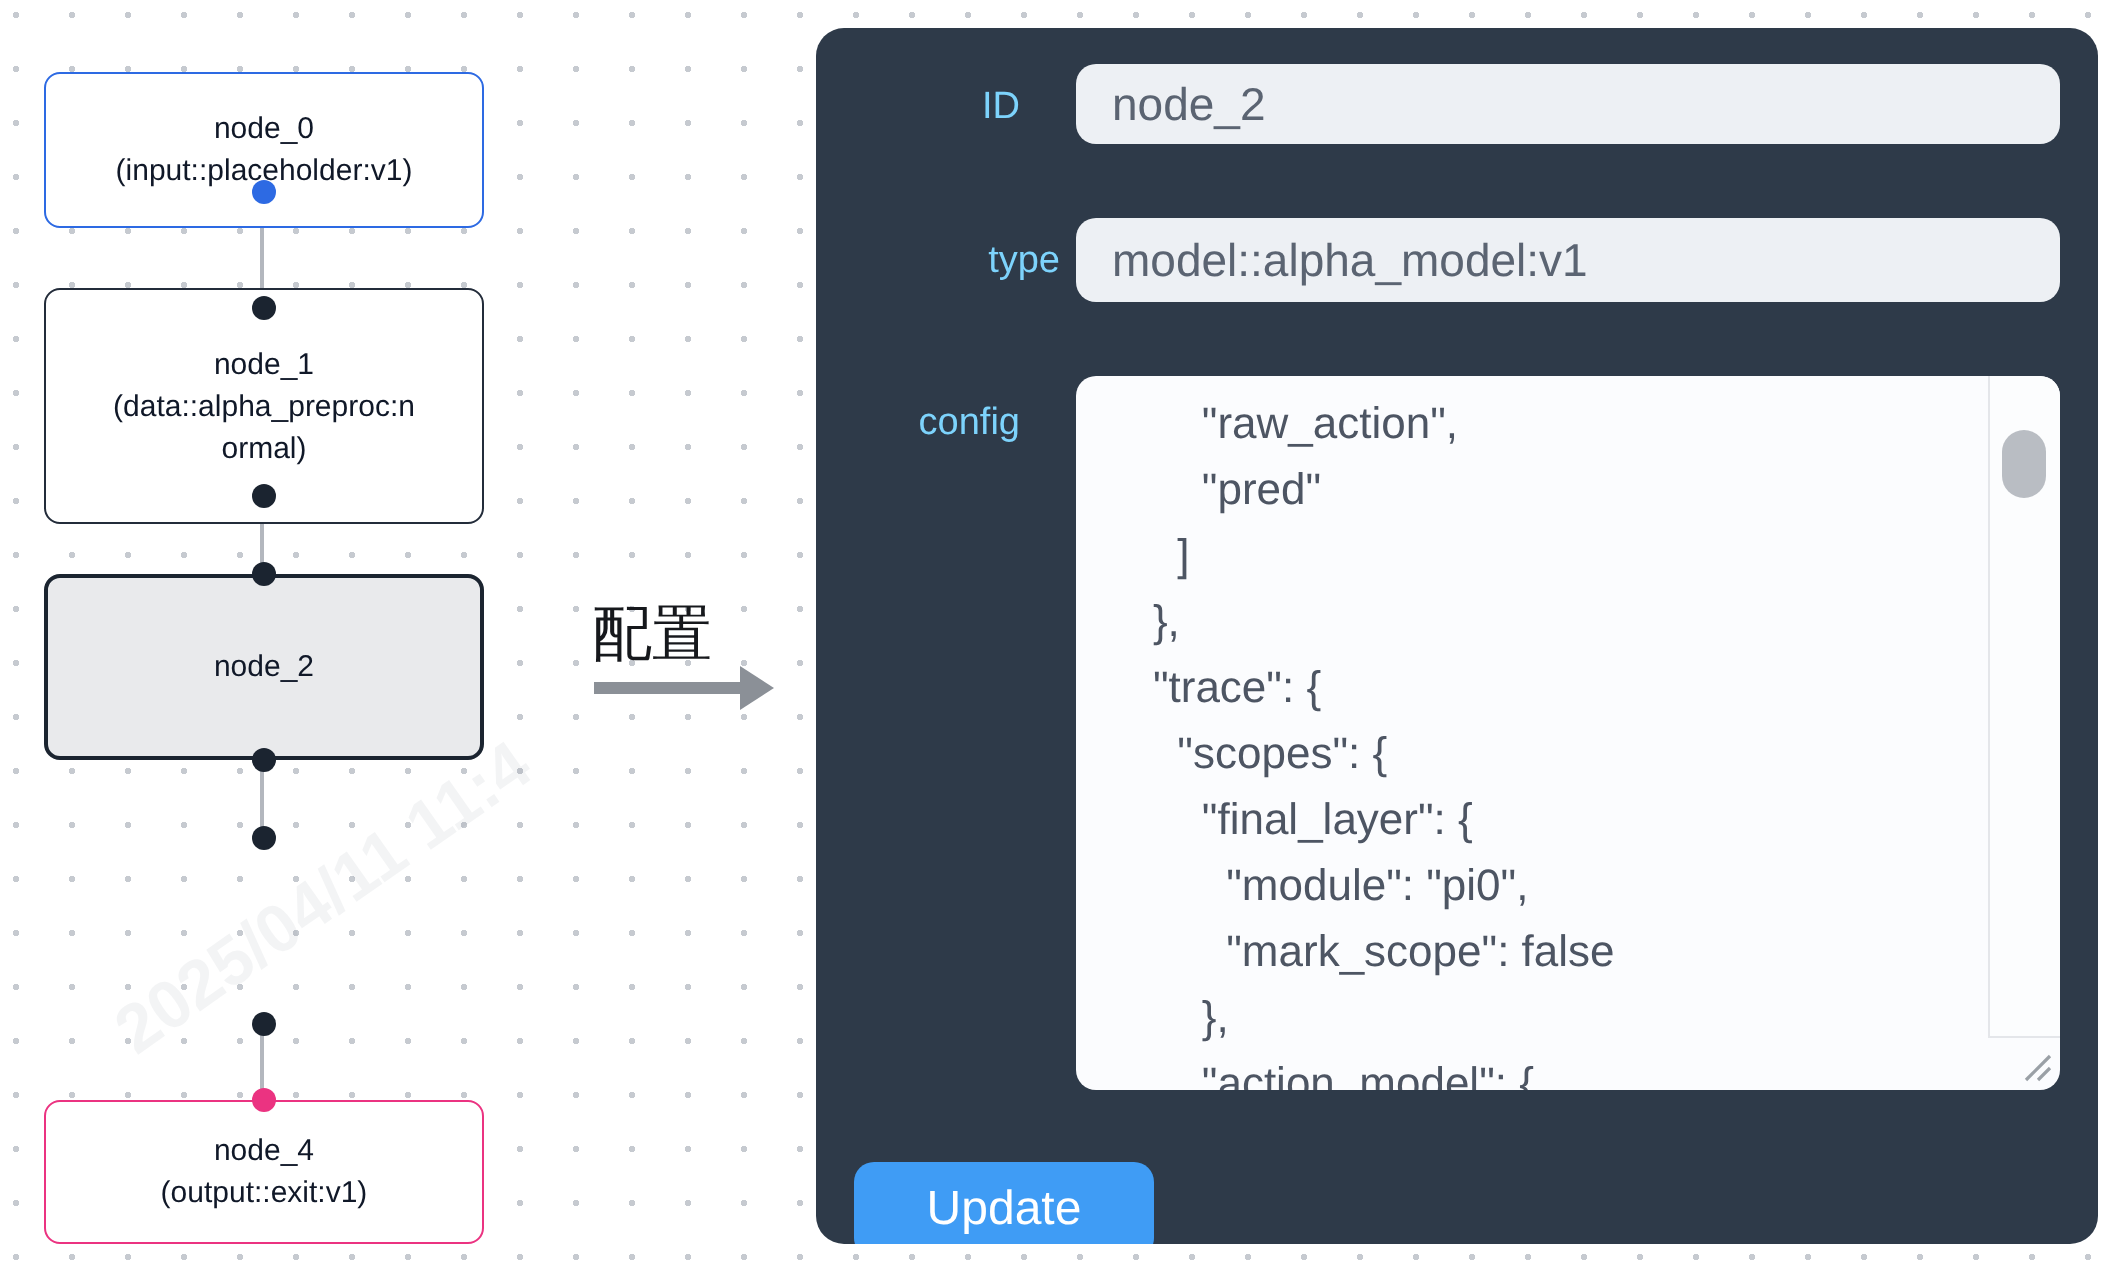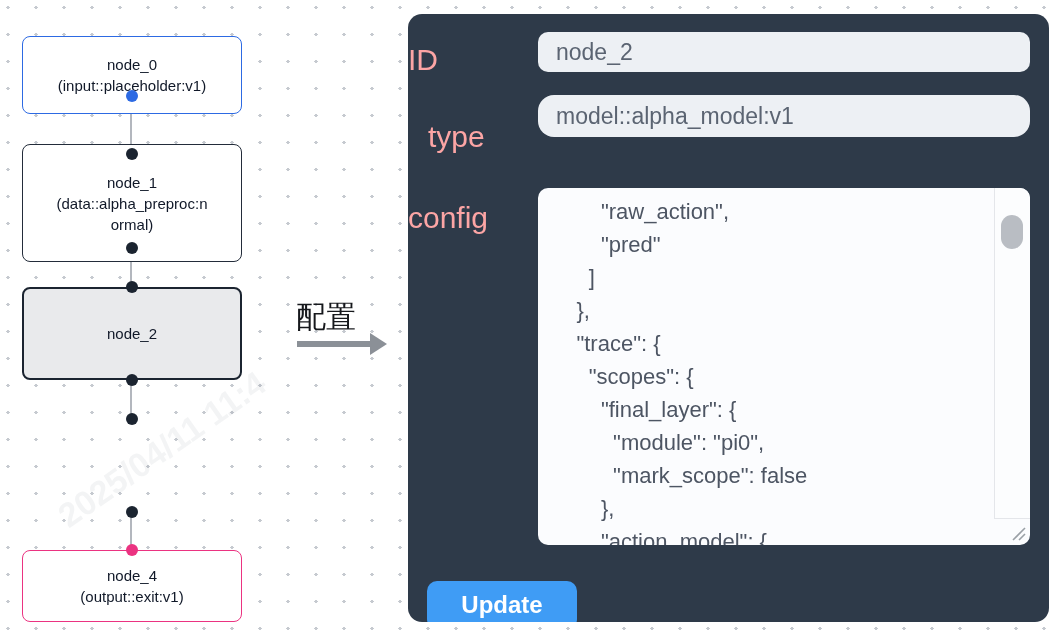--- a/index.html
+++ b/index.html
@@ -18,34 +18,34 @@
   .node .sub{white-space:pre-line;}
   .edge{position:absolute;left:130px;width:2px;background:#b3b7be;}
   .handle{position:absolute;left:126px;width:12px;height:12px;border-radius:50%;}
   .annotation-label{position:absolute;left:296px;top:297px;font-size:30px;color:#16181c;font-weight:500;}
   .arrow-shaft{position:absolute;left:297px;top:341px;width:74px;height:6px;background:#8b9097;}
   .arrow-head{position:absolute;left:370px;top:333px;width:0;height:0;
               border-left:17px solid #8b9097;border-top:11px solid transparent;border-bottom:11px solid transparent;}
   
   .panel{position:absolute;left:408px;top:14px;width:641px;height:608px;background:#2e3a49;
          border-radius:14px;overflow:hidden;}
-  .plabel{position:absolute;left:0;width:102px;color:#fca5a5;font-size:30px;}
+  .plabel{position:absolute;left:0;width:102px;text-align:right;color:#7dd3fc;font-size:19px;}
   .pinput{position:absolute;left:130px;width:492px;box-sizing:border-box;border:none;outline:none;
           border-radius:10px;background:#edf0f4;color:#5b6472;font-size:23px;padding:0 18px;
           font-family:"Liberation Sans","DejaVu Sans",sans-serif;}
   .config-box{position:absolute;left:130px;top:174px;width:492px;height:357px;background:#fbfcfe;
               border-radius:10px;overflow:hidden;}
   .config-box pre{margin:0;padding:7px 46px 7px 14px;font-family:"Liberation Sans","DejaVu Sans",sans-serif;
                   font-size:22px;line-height:33px;color:#4d5563;white-space:pre;overflow:hidden;}
   .scroll-track{position:absolute;right:0;top:0;width:36px;height:331px;background:#fcfdfe;
                 border-left:1px solid #e4e6ea;border-bottom:1px solid #e4e6ea;box-sizing:border-box;}
   .scroll-thumb{position:absolute;right:7px;top:27px;width:22px;height:34px;border-radius:11px;background:#b9bdc3;}
   .resize-corner{position:absolute;right:3px;bottom:3px;width:20px;height:20px;}
   .update-btn{position:absolute;left:19px;top:567px;width:150px;height:48px;border:none;
-              border-radius:10px;background:#3f9cf5;color:#ffffff;font-size:24px;font-weight:bold;
+              border-radius:10px;background:#3f9cf5;color:#ffffff;font-size:24px;font-weight:normal;
               font-family:"Liberation Sans","DejaVu Sans",sans-serif;cursor:pointer;}
 </style>
 </head>
 <body>
 
 <div class="canvas">
 
   <span class="wm" style="left:40px;top:430px;">2025/04/11 11:4</span>
   <span class="wm" style="left:470px;top:300px;">2025/04/11 11:4</span>
   <span class="wm" style="left:730px;top:140px;">2025/04/11 11:4</span>
@@ -86,21 +86,21 @@
     <div class="arrow-shaft"></div>
     <div class="arrow-head"></div>
   </div>
 
   <div class="panel">
 
     <div class="plabel" style="top:29px;">ID</div>
     <input class="pinput" style="top: 18px; height: 40px;" type="text" value="node_2">
 
     <div class="plabel" style="top:106px;padding-left:20px;">type</div>
-    <input class="pinput" style="top: 81px; height: 42px; border-radius: 16px;" type="text" value="model::alpha_model:v1">
+    <input class="pinput" style="top: 95px; height: 42px;" type="text" value="model::alpha_model:v1">
 
     <div class="plabel" style="top:187px;">config</div>
     <div class="config-box">
       <pre>        "raw_action",
         "pred"
       ]
     },
     "trace": {
       "scopes": {
         "final_layer": {

